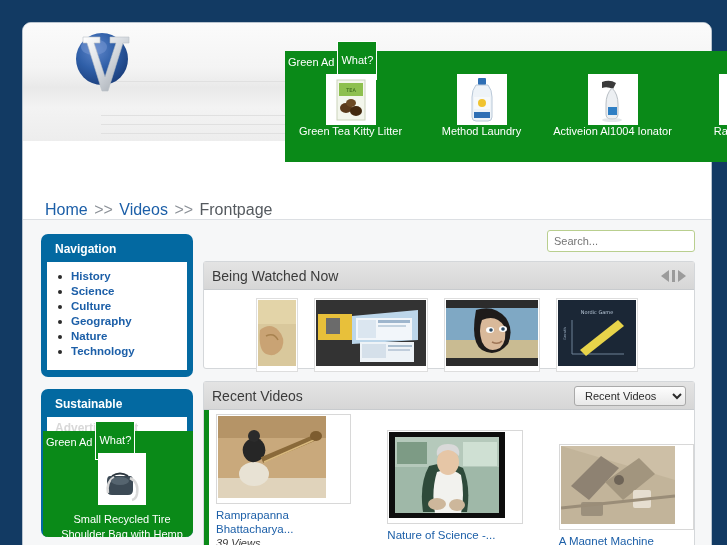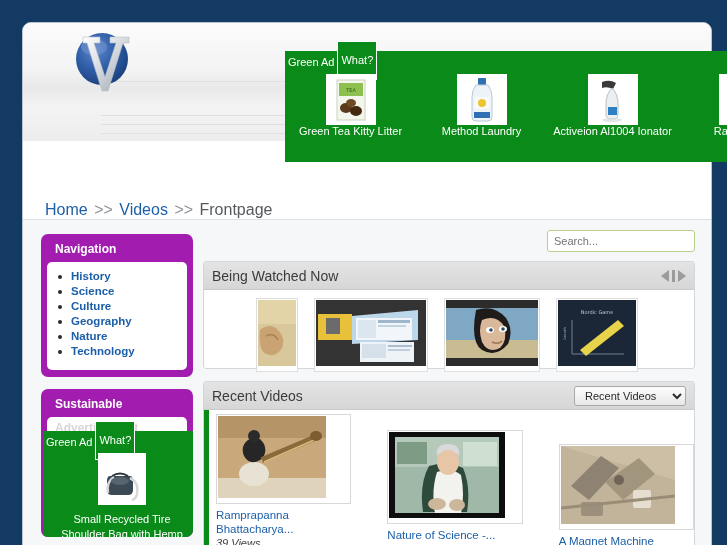--- a/index.html
+++ b/index.html
@@ -116,29 +116,29 @@
     position: absolute; left: 0; top: 196px;
     width: 688px; height: 344px;
     background: #f6f7f8;
     border-top: 1px solid #dcdfe3;
   }
 
   
   #left-col { position:absolute; left:18px; top:14px; width:152px; }
 
   .blue-box {
-    width:152px; background:#a21caf; border-radius:7px;
+    width:152px; background:#0369a1; border-radius:7px;
     padding:6px 6px 7px 6px; margin-bottom:12px; position:relative;
   }
   .blue-box > .bb-title {
     color:#ffffff; font-size:12px; font-weight:bold;
     padding:2px 0 6px 8px;
   }
   .blue-box > .bb-body {
-    background:#ffffff; border-radius:5px; padding:8px 8px 10px 8px;
+    background:#ffffff; border-radius:0; padding:8px 8px 10px 8px;
   }
   #nav-list { list-style:none; }
   #nav-list li {
     position:relative; padding-left:16px; margin-bottom:3px;
     font-size:11.5px; font-weight:bold;
   }
   #nav-list li::before {
     content:""; position:absolute; left:3px; top:5px;
     width:4px; height:4px; border-radius:50%; background:#2b2b2b;
   }

